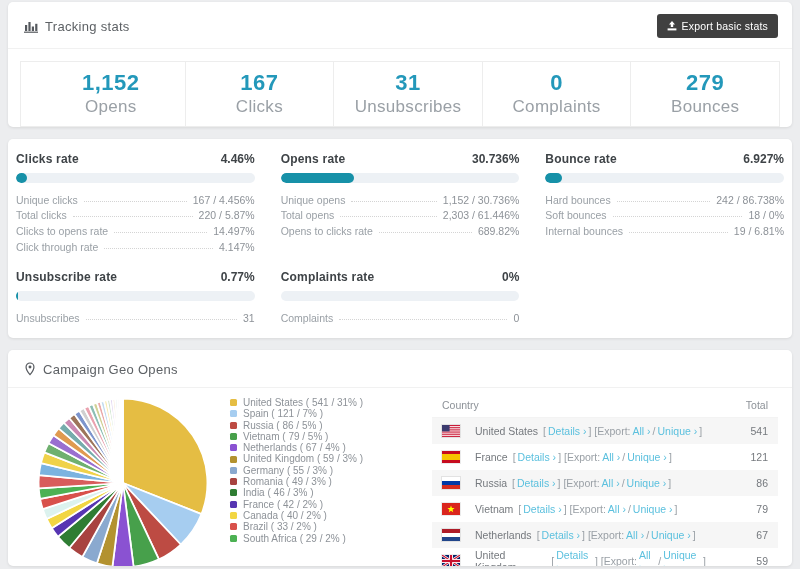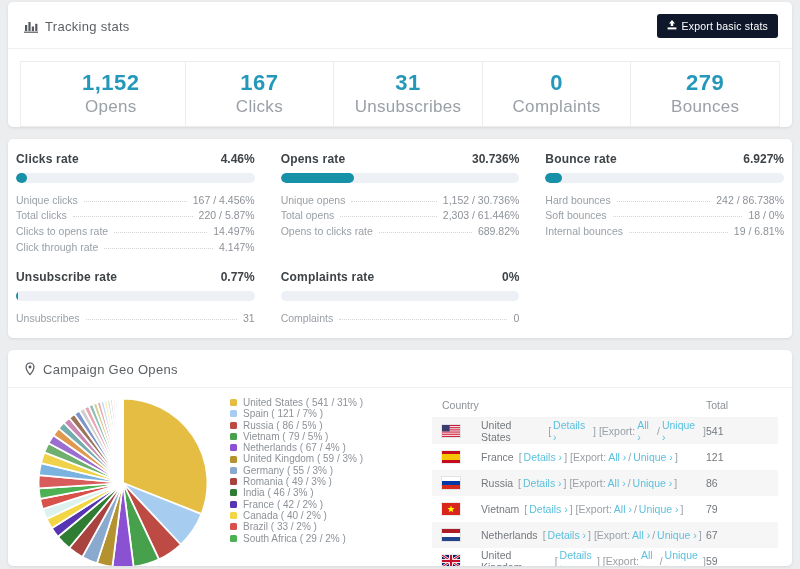--- a/index.html
+++ b/index.html
@@ -17,22 +17,22 @@
   }
   
   #card-tracking { margin-top:2px; }
   .card-header {
     display:flex; align-items:center; gap:7px;
     padding:12px 14px 10px 16px;
     font-size:13px; color:#5d6165; letter-spacing:.3px;
     border-bottom:1px solid #f1f1f1;
   }
   .export-btn {
-    margin-left:auto; display:flex; align-items:flex-start; gap:5px;
-    background:#0f172a; color:#fff; border:none; border-radius:3px;
+    margin-left:auto; display:flex; align-items:center; gap:5px;
+    background:#404040; color:#fff; border:none; border-radius:3px;
     font-size:10.5px; padding:6px 10px; cursor:pointer;
     font-family:inherit; letter-spacing:.2px;
   }
   .stats-row {
     display:flex; margin:12px 12px 12px;
     border:1px solid #ededed;
     padding-left:16px;
   }
   .stat-cell {
     flex:1; text-align:center; padding:8px 4px 9px;
@@ -62,24 +62,24 @@
   .legend { width:196px; flex:none; padding-top:4px; }
   .legend-item { display:flex; align-items:center; gap:6px; font-size:10px; color:#8d9298; line-height:11.3px; }
   .swatch { width:7px; height:7px; border-radius:1.5px; flex:none; }
   .geo-table { flex:1; margin-left:6px; font-size:10.5px; }
   .geo-row {
     display:flex; align-items:center; height:26px; padding:0 10px;
     color:#75797e;
   }
   .geo-row.odd { background:#f6f6f6; }
   .geo-row.head { color:#8d9298; height:25px; border-bottom:1px solid #f3f3f3; }
-  .geo-country { margin:0 5px 0 21px; }
+  .geo-country { margin:0 5px 0 15px; }
   .br { color:#9aa0a6; }
   .geo-link { color:#5bc0de; text-decoration:none; margin:0 2px; cursor:pointer; }
-  .geo-total { width:62px; margin-left:auto; text-align:left; flex:none; }
+  .geo-total { width:62px; margin-left:auto; text-align:right; flex:none; }
   .flag-svg { display:block; box-shadow:0 0 0 1px rgba(0,0,0,.08); }
   .hdr-icon { flex:none; display:flex; }
 </style>
 </head>
 <body>
 
 <div class="card" id="card-tracking">
   <div class="card-header">
     <span class="hdr-icon">
       <svg width="14" height="13" viewBox="0 0 14 13">

